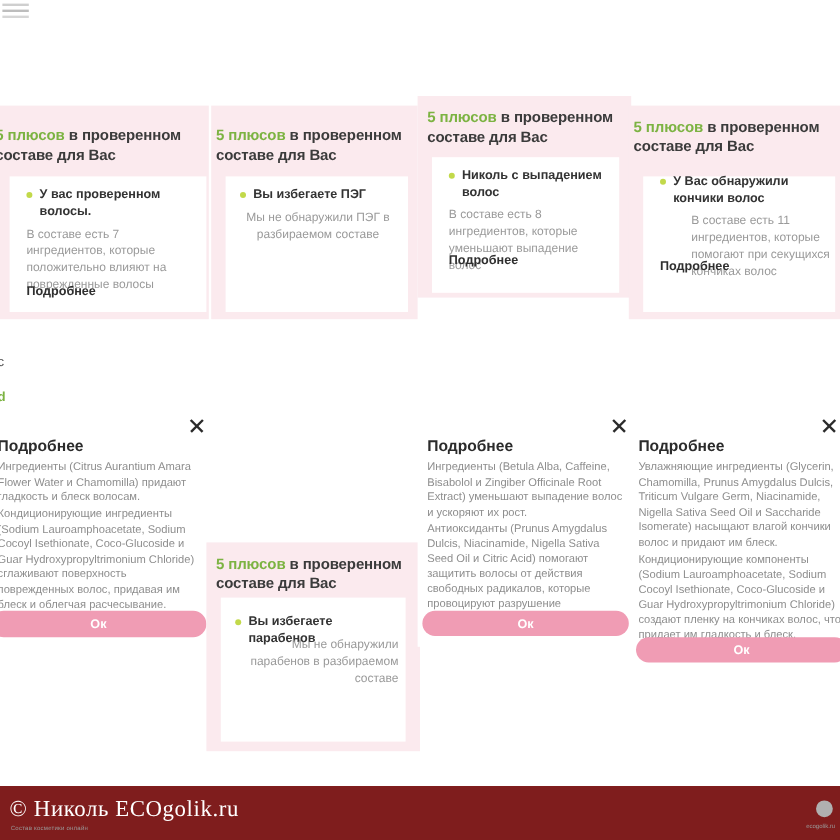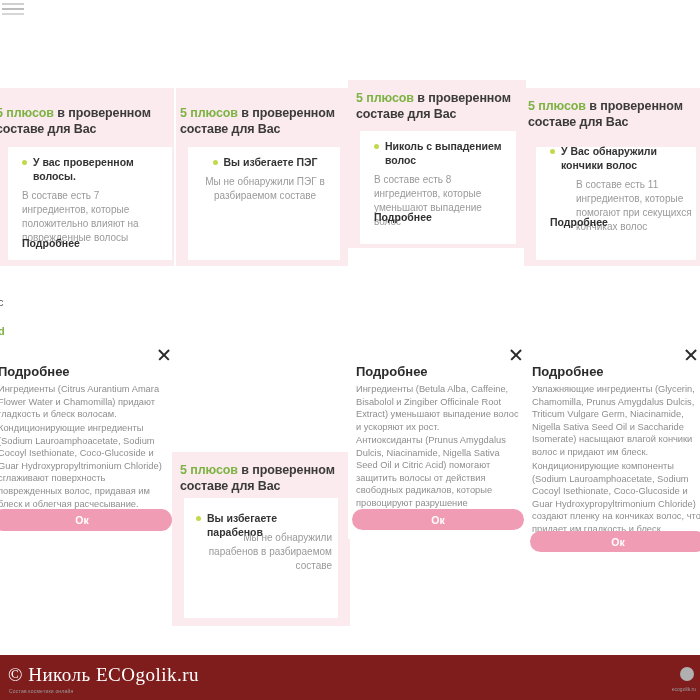--- a/index.html
+++ b/index.html
@@ -131,21 +131,21 @@
   <div class="body-txt" style="left:22px;top:189px;width:132px;">В составе есть 7 ингредиентов, которые положительно влияют на поврежденные волосы</div>
   <div class="more-link" style="left:22px;top:236px;">Подробнее</div>
 
   <div class="panel" style="left:176px;top:88px;width:172px;height:178px;"></div>
   <div class="card" style="left:188px;top:147px;width:152px;height:113px;"></div>
 
   <div class="hdr" style="left:180px;top:105px;width:160px;">
     <span class="accent">5 плюсов</span><span> в проверенном составе для Вас</span>
   </div>
 
-  <div class="bullet-row" style="left:200px;top:155px;width:130px;justify-content:center;">
+  <div class="bullet-row" style="left:200px;top:155px;width:130px;">
     <span class="dot"></span>
     <span class="bullet-txt">Вы избегаете ПЭГ</span>
   </div>
   <div class="body-txt" style="left:200px;top:175px;width:130px;text-align:center;">Мы не обнаружили ПЭГ в разбираемом составе</div>
 
   <div class="panel" style="left:348px;top:80px;width:178px;height:168px;"></div>
   <div class="card" style="left:360px;top:131px;width:156px;height:113px;"></div>
 
   <div class="hdr" style="left:356px;top:90px;width:162px;">
     <span class="accent">5 плюсов</span><span> в проверенном составе для Вас</span>

